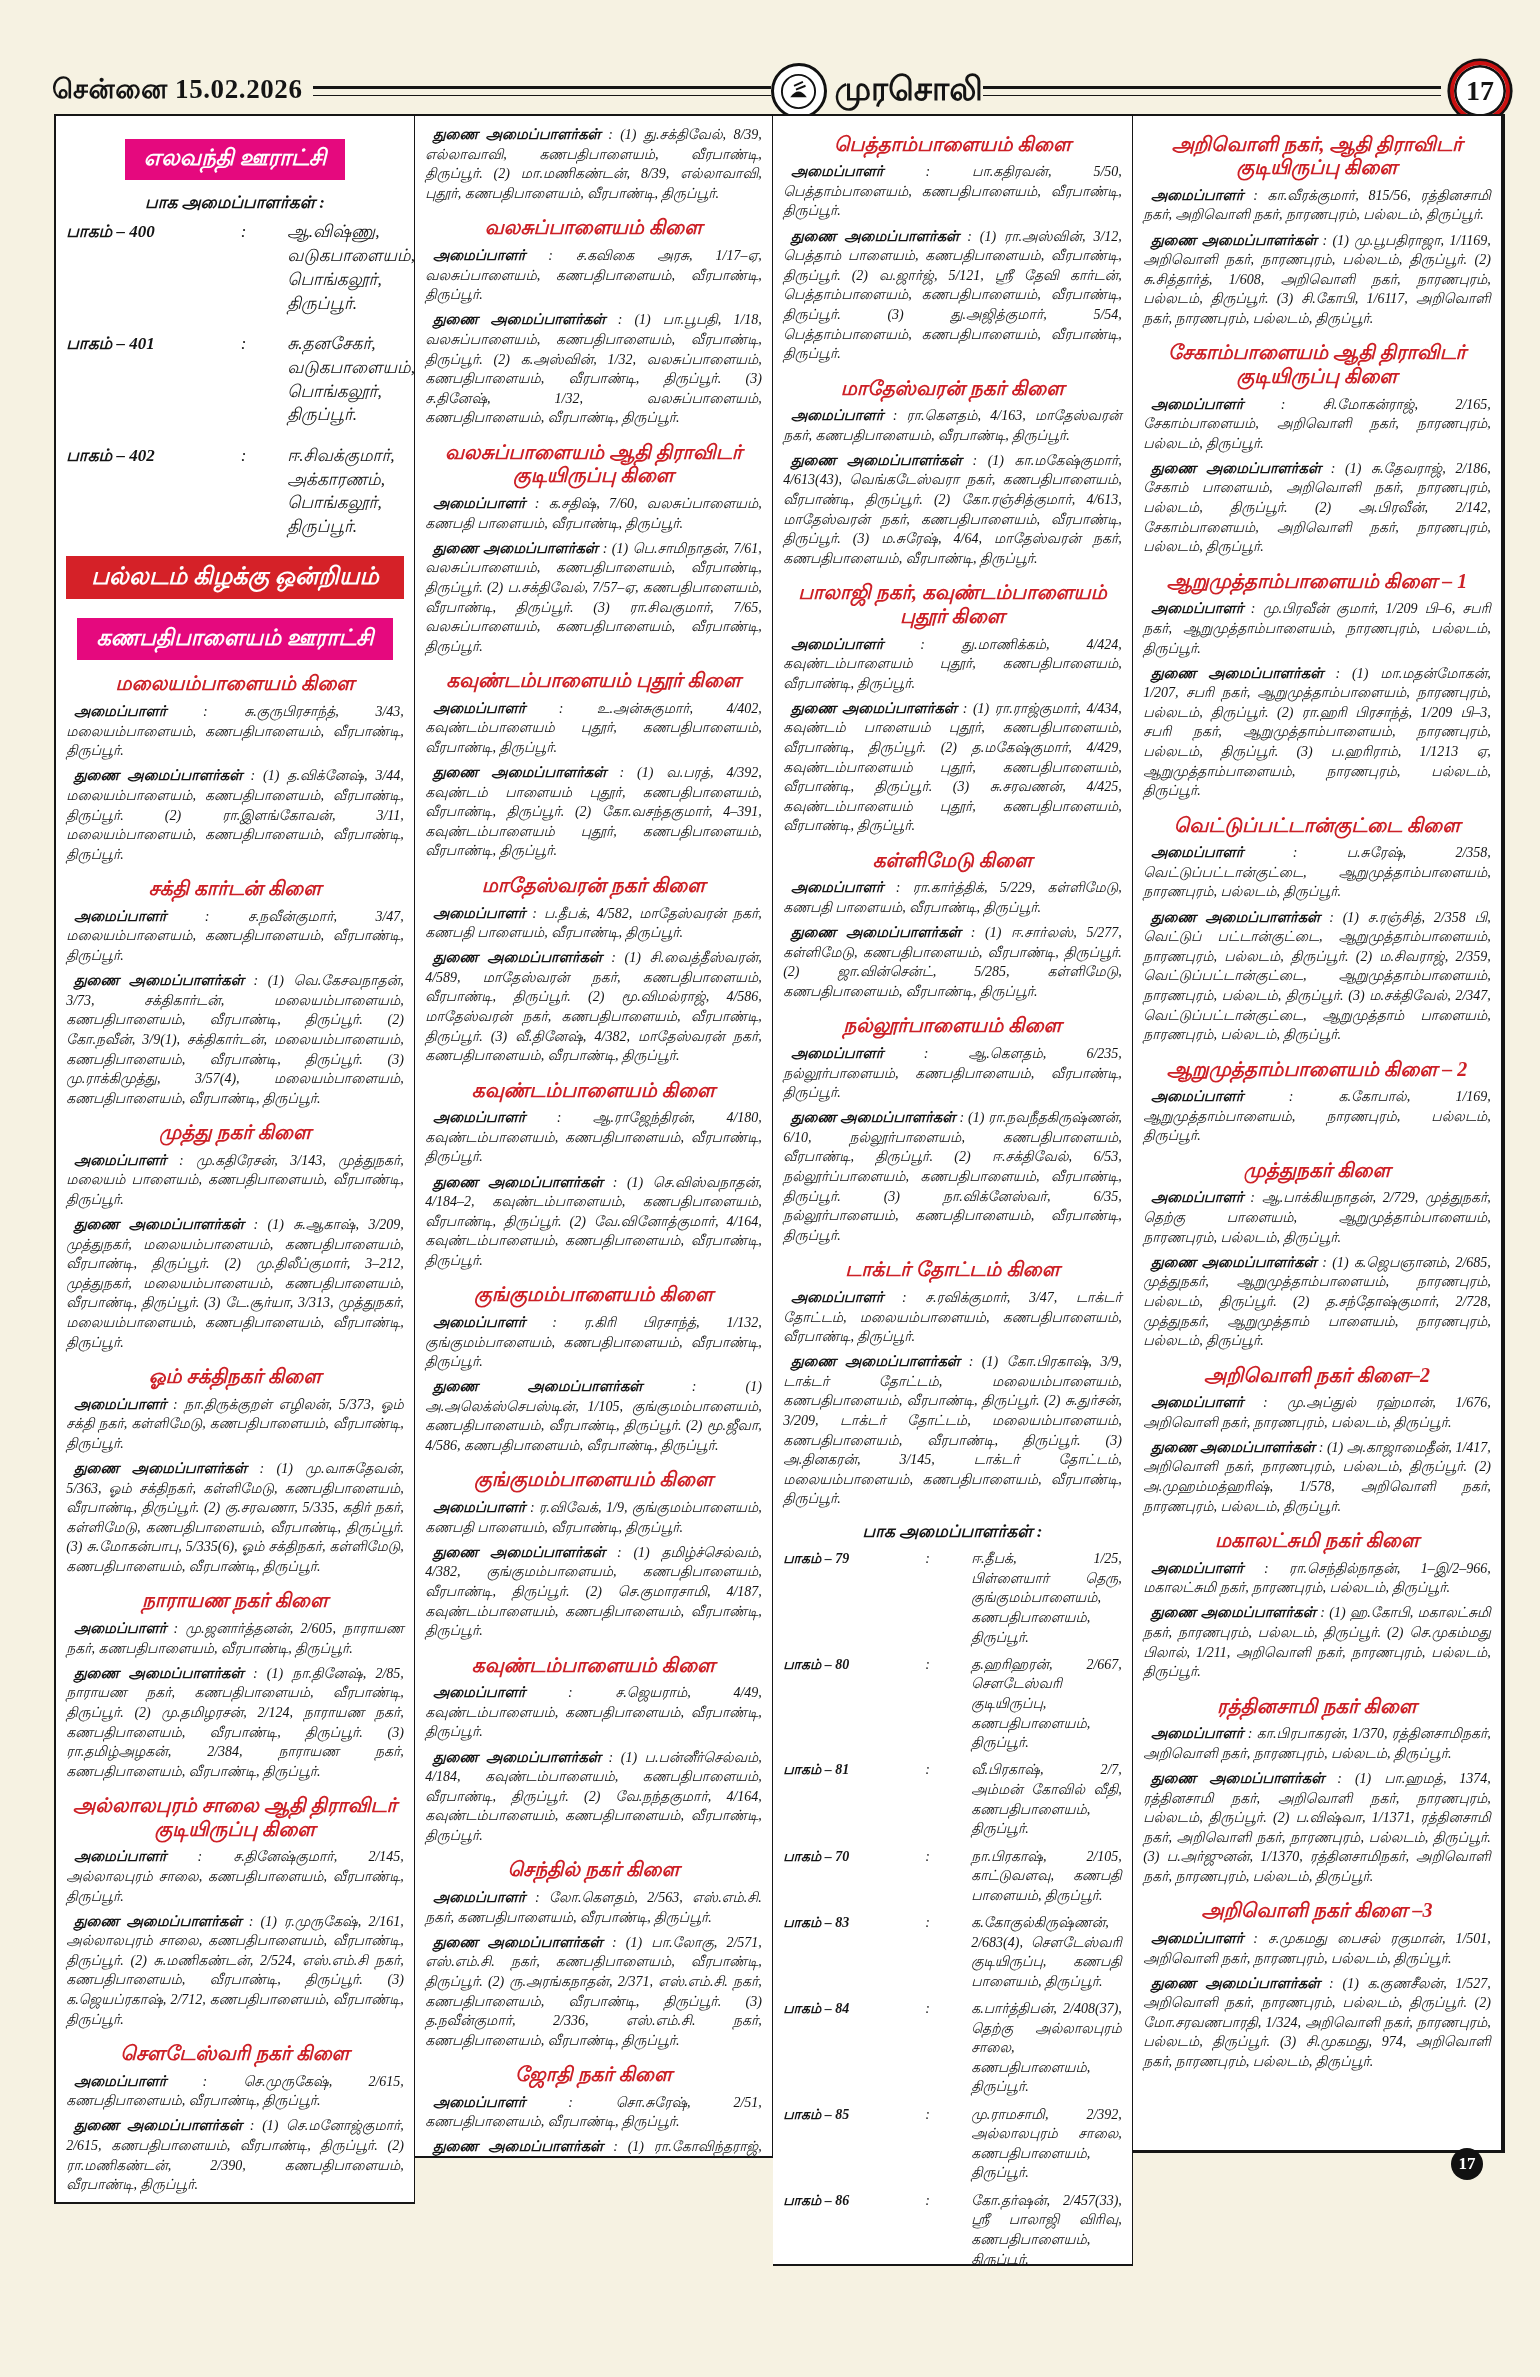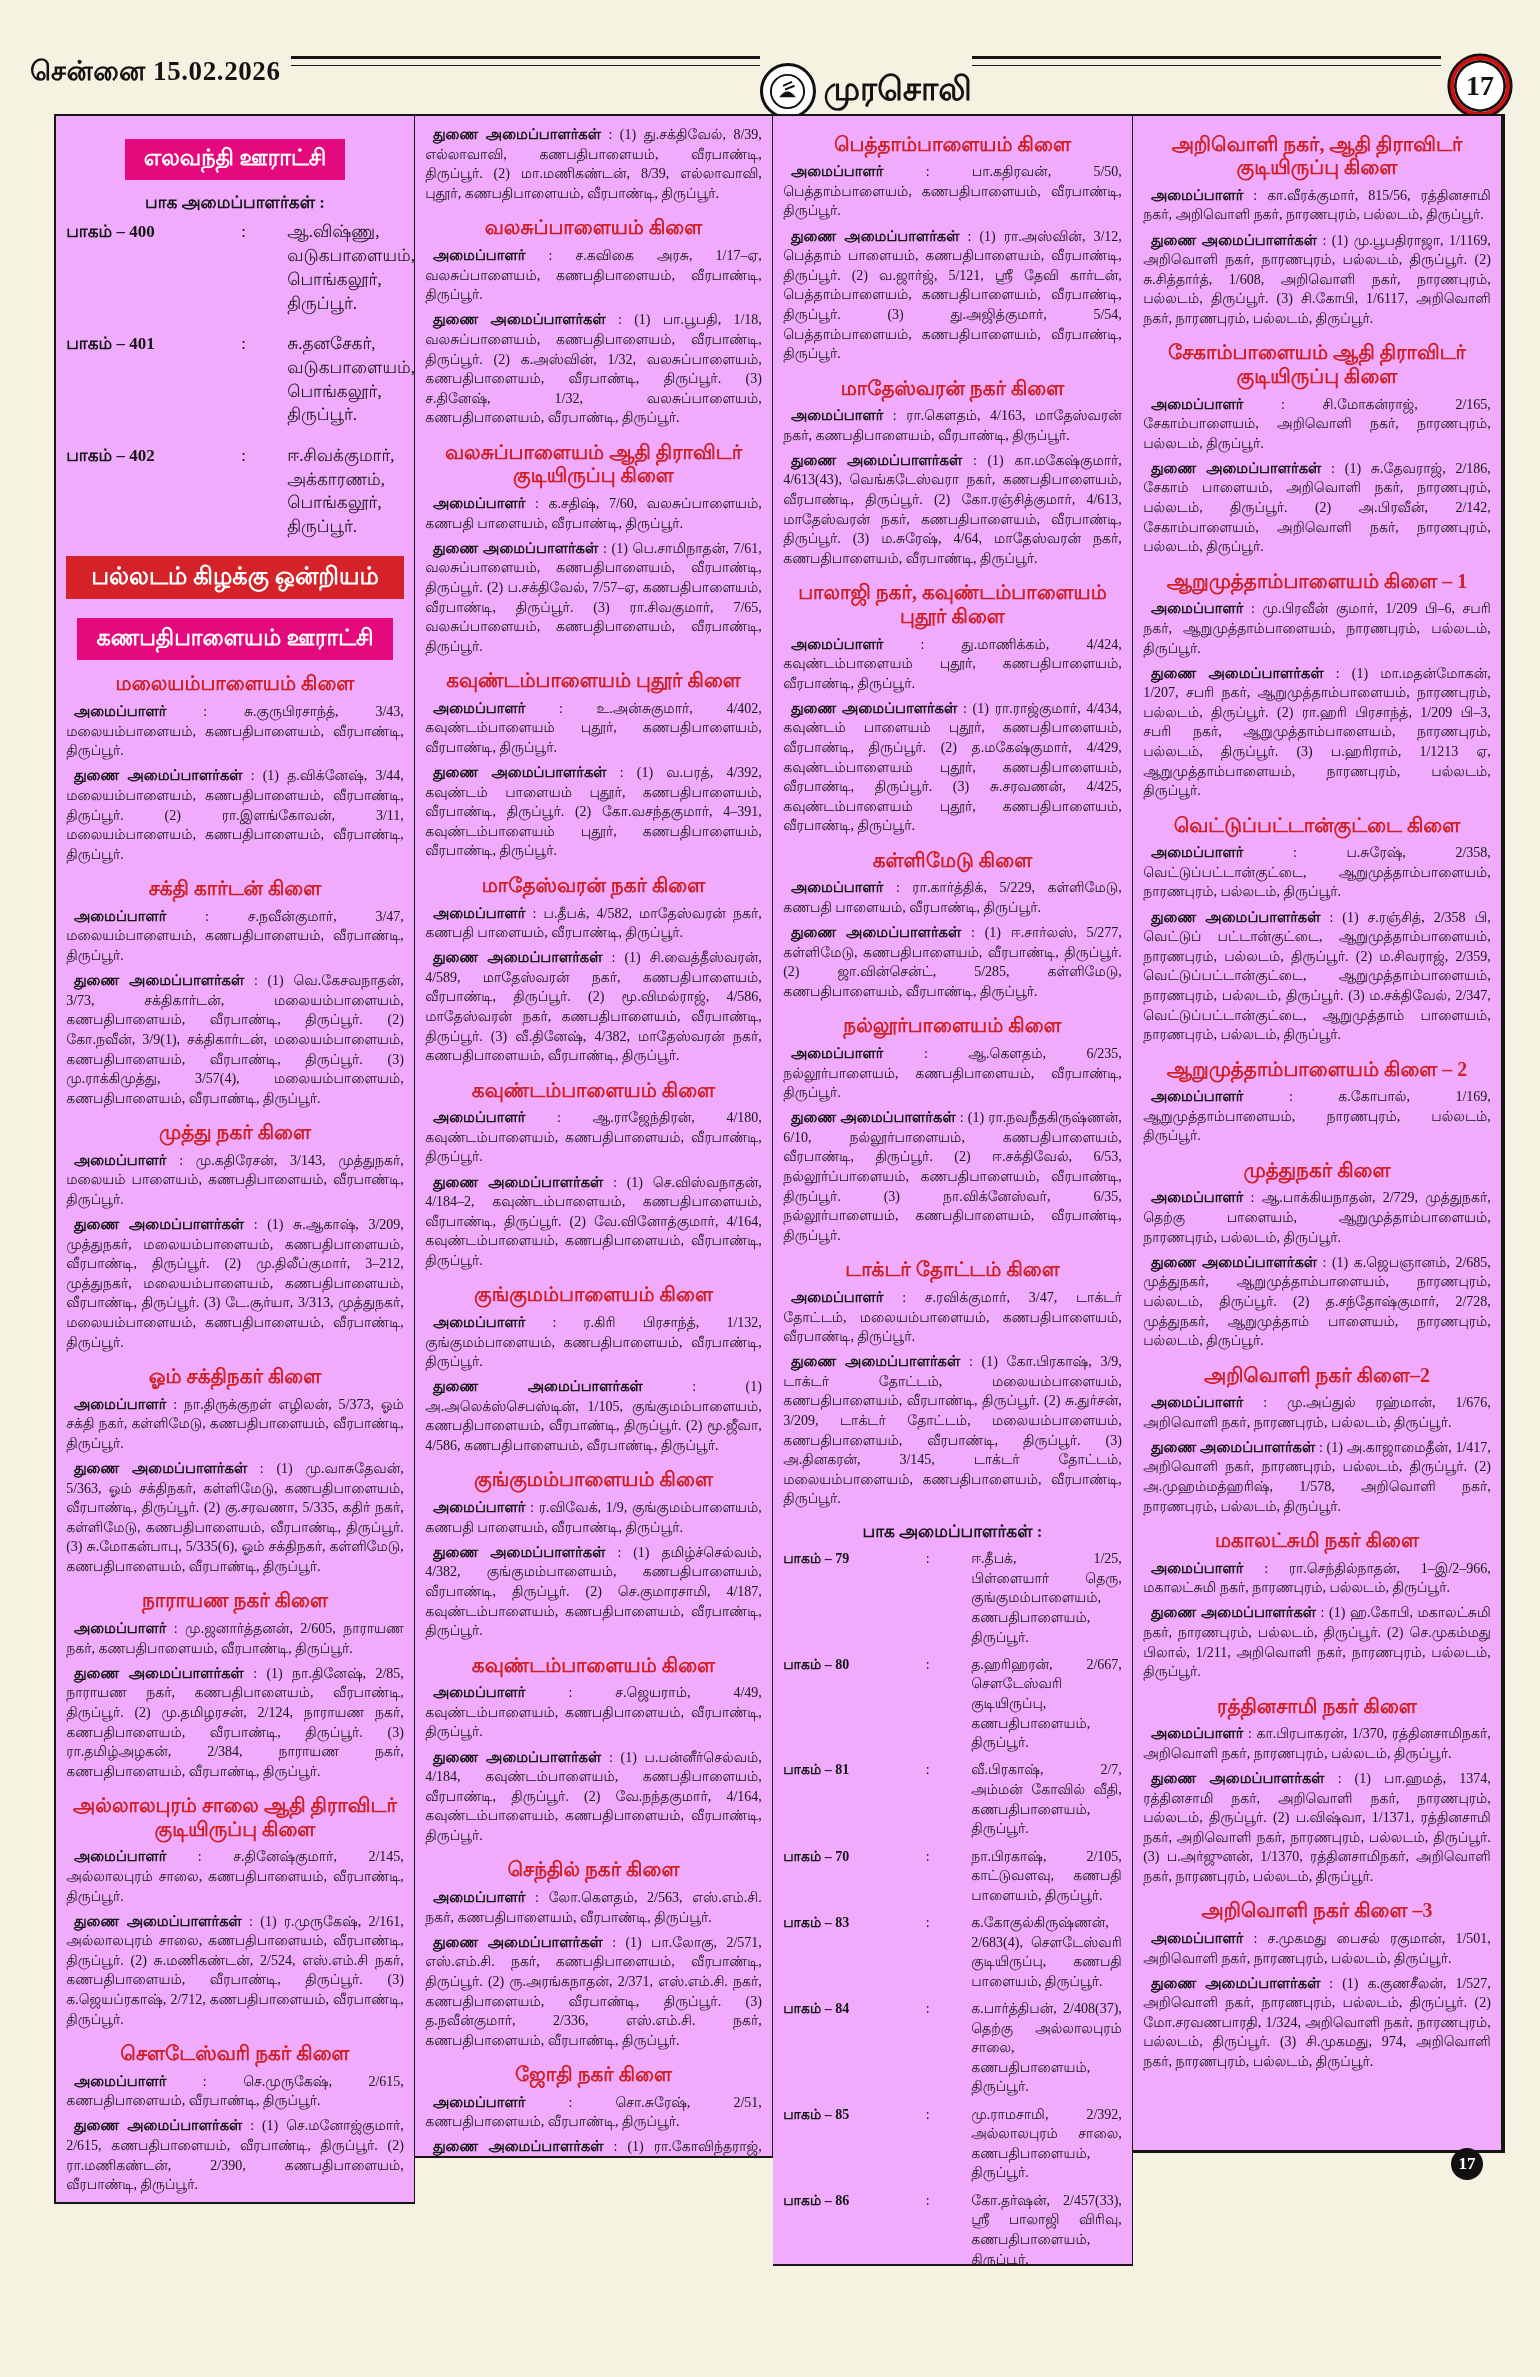--- a/index.html
+++ b/index.html
@@ -2,31 +2,31 @@
 <html style="font-size:10.2px"><head>
 <meta charset="utf-8">
 <style>
   html,body{margin:0;padding:0;}
   body{
     width:1541px;height:2377px;position:relative;overflow:hidden;
     background:#f6f2e2;color:#141414;
     font-family:"Liberation Serif","DejaVu Serif",serif;
   }
   
-  .masthead{position:absolute;top:56px;left:30px;right:31px;height:70px;display:flex;}
+  .masthead{position:absolute;top:56px;left:52px;right:31px;height:70px;display:flex;align-items:center;}
   .m-date{font-size:27px;font-weight:bold;letter-spacing:0.6px;white-space:nowrap;margin-right:10.2px;}
   .m-rule{flex:1;height:5.7px;border-top:3.2px solid #161616;border-bottom:1.9px solid #161616;}
   .m-logo{display:flex;align-items:center;gap:7.7px;margin:0 0;}
   .m-logo-circle{width:50px;height:50px;border-radius:50%;border:3.2px solid #111;background:#fff;display:flex;align-items:center;justify-content:center;}
   .m-logo-title{font-size:33px;font-weight:bold;white-space:nowrap;}
   .m-page{width:52px;height:52px;border-radius:50%;background:#fff;border:4.5px solid #cc1111;box-shadow:0 0 0 2.6px #111,inset 0 0 0 2.6px #111;
           display:flex;align-items:center;justify-content:center;font-size:28px;font-weight:bold;margin-left:9px;}
   
   .grid{position:absolute;left:54px;top:114px;display:flex;align-items:flex-start;border-top:2.6px solid #161616;}
-  .col{box-sizing:border-box;border-right:1.9px solid #161616;padding:3.8px 10.2px 0 10.2px;overflow:hidden;background:#f0abfc;}
+  .col{box-sizing:border-box;border-right:1.9px solid #161616;padding:3.8px 10.2px 0 10.2px;overflow:hidden;background:#ffffff;font-style:italic;}
   .col-1{width:361px;height:2088px;border-left:2.6px solid #161616;border-bottom:2.6px solid #161616;}
   .col-2{width:358px;height:2042px;border-bottom:2.6px solid #161616;}
   .col-3{width:360px;height:2150px;border-bottom:2.6px solid #161616;}
   .col-4{width:372px;height:2037px;border-right:4.5px solid #161616;border-bottom:3.2px solid #161616;}
   
   .banner-pink{display:block;width:fit-content;max-width:96%;margin:19px auto 7.7px;background:#e5097e;color:#fff;
       font-weight:bold;font-size:22.4px;line-height:1.1;text-align:center;padding:7.7px 19px 9px;}
   .banner-red{display:block;margin:16.6px 0 6.4px;background:#d52128;color:#fff;
       font-weight:bold;font-size:24px;line-height:1.1;text-align:center;padding:7.7px 3.8px 9.6px;}
   .heading{color:#cd2127;font-size:20px;font-weight:bold;text-align:center;line-height:1.18;margin:12.8px 2.6px 5.1px;}

